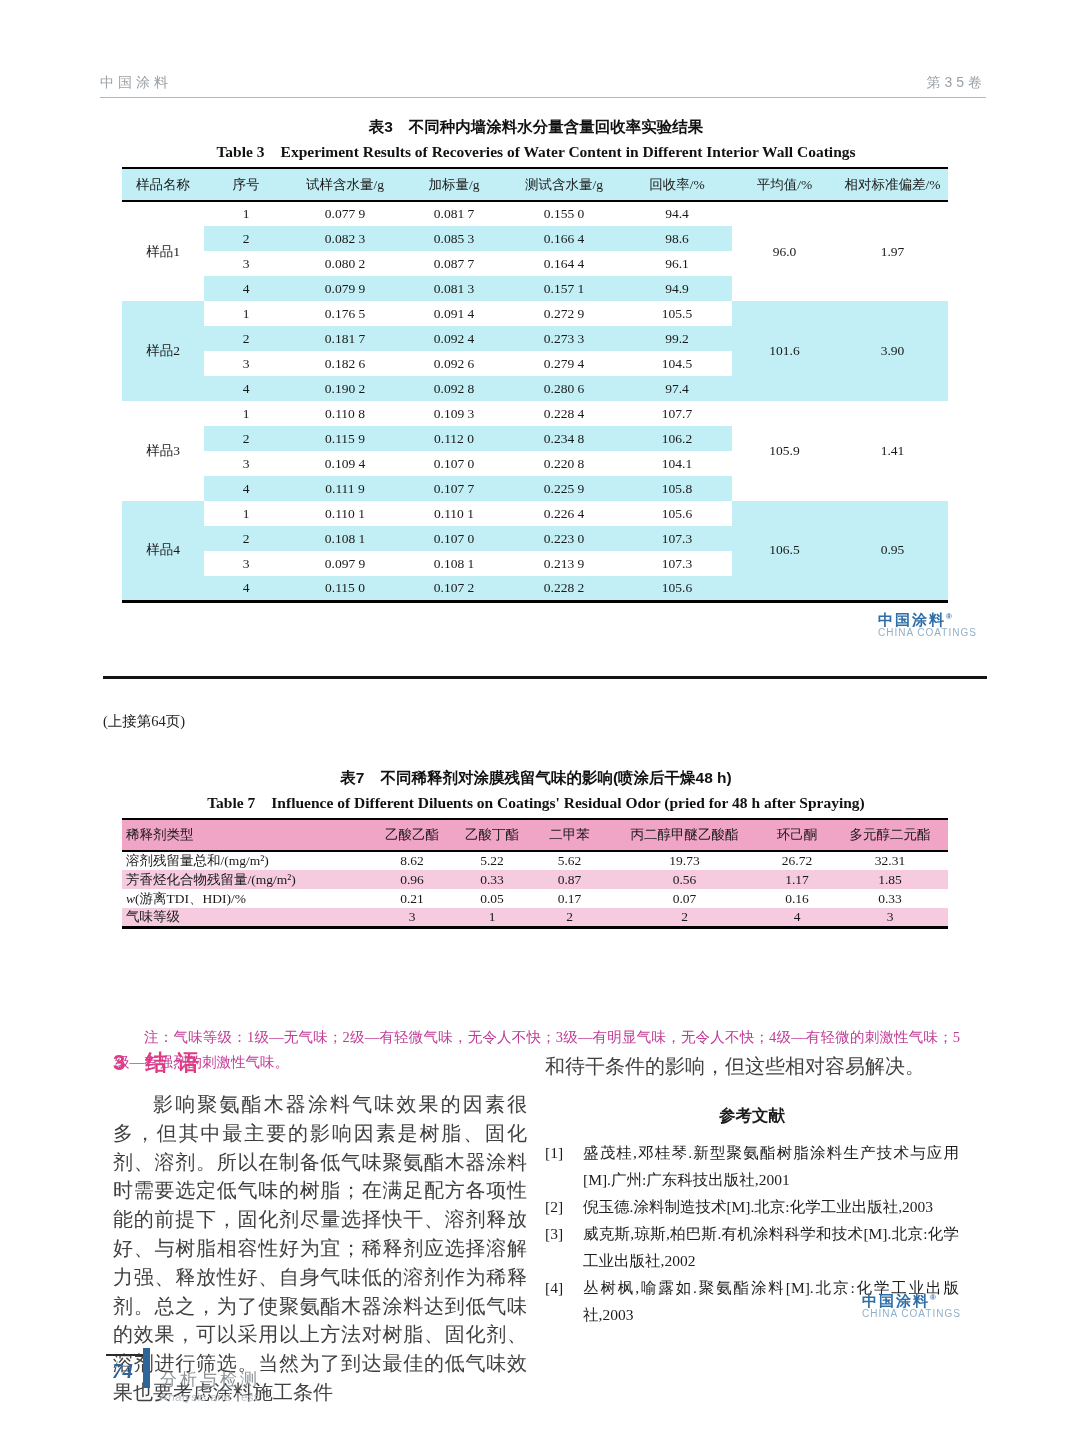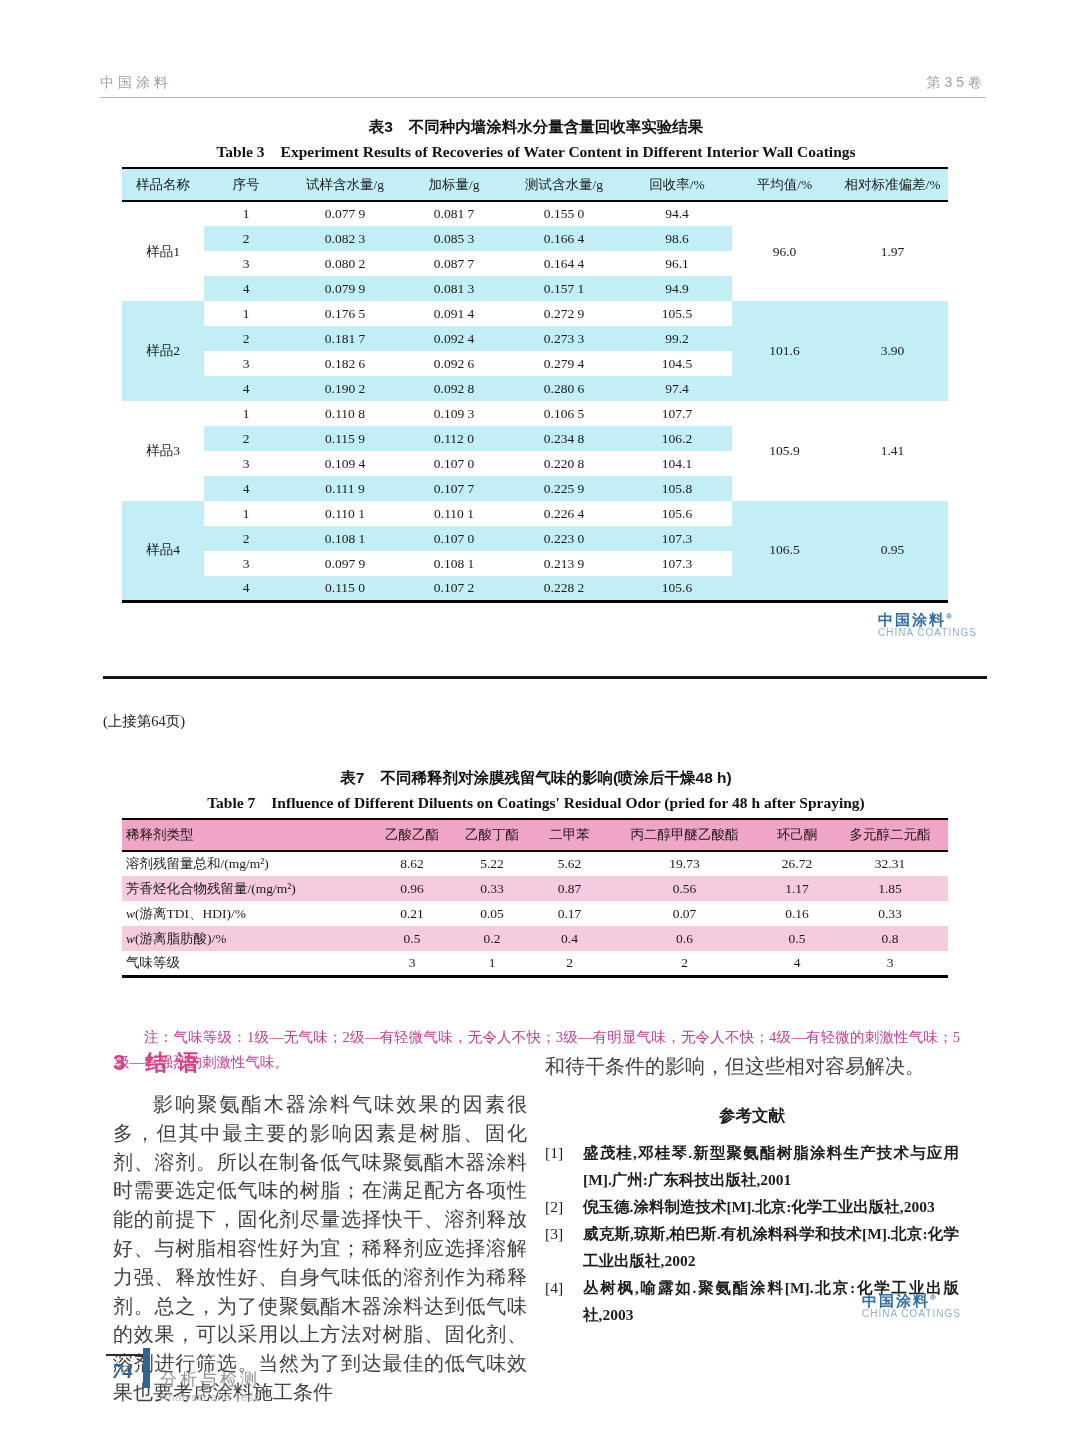--- a/index.html
+++ b/index.html
@@ -39,21 +39,21 @@
   .t3 { border-top:2px solid #000; border-bottom:3px solid #000; }
   .t3 thead th { background:#c2eff5; height:33px; border-bottom:2px solid #000; }
   .t3 tbody td { height:25px; }
   .t3 tbody tr:nth-child(even) td.c { background:#c2eff5; }
   .t3 tbody tr:nth-child(odd)  td.c { background:#ffffff; }
   .t3 td.gw { background:#ffffff; }
   .t3 td.gc { background:#c2eff5; }
   
   .t7 { border-top:2px solid #000; border-bottom:3px solid #000; }
   .t7 thead th { background:#f0a4c6; height:32px; border-bottom:2px solid #000; }
-  .t7 tbody td { height:25px; background:#fff; }
+  .t7 tbody td { height:19px; background:#fff; }
   .t7 tbody tr:nth-child(even) td { background:#f6cbdf; }
   .t7 .lbl { text-align:left; padding-left:4px; }
   .t7 .lbl i { font-family:"Liberation Serif",serif; }
   .t7-note {
     position:absolute; color:#c13a97; font-size:14.5px; line-height:25px;
     text-indent:2em; text-align:justify;
   }
   
   .mid-rule { position:absolute; height:3px; background:#141414; }
   .continued { position:absolute; font-size:14.5px; color:#222; }
@@ -69,21 +69,21 @@
     color:#e23a82; font-weight:bold; font-size:22px; letter-spacing:2px;
   }
   .sec-head .num { margin-right:18px; }
   .body-par {
     font-size:20px; line-height:28.8px; text-align:justify; color:#404040;
   }
   .indent { text-indent:2em; margin-top:12px; }
   .refs-title { text-align:center; font-weight:bold; font-size:16.5px; margin:24px 0 12px 0; }
   .ref-item { display:flex; font-size:15.5px; line-height:27px; text-align:justify; }
   .ref-num { width:38px; flex:0 0 38px; }
-  .ref-text { flex:1;font-weight:bold; }
+  .ref-text { flex:1; }
   
   .footer { position:absolute; display:flex; align-items:flex-start; }
   .pg-box {
     border-top:2px solid #2b2b2b; padding:3px 10px 0 6px; margin-top:6px;
     font-style:italic; font-weight:bold; font-size:21px; color:#2f6499;
   }
   .pg-bar { width:7px; height:40px; background:#2f6499; margin:0 10px 0 0; }
   .ft-cn { font-size:17px; color:#8d9499; letter-spacing:3px; margin-top:20px;
            font-family:"Liberation Sans","DejaVu Sans",sans-serif; }
   .ft-en { font-size:11.5px; color:#b9bfc4; letter-spacing:0.5px;
@@ -194,21 +194,21 @@
           <td class="c">0.092 8</td>
           <td class="c">0.280 6</td>
           <td class="c">97.4</td>
         </tr>
 
         <tr>
           <td rowspan="4" class="gw">样品3</td>
           <td class="c">1</td>
           <td class="c">0.110 8</td>
           <td class="c">0.109 3</td>
-          <td class="c">0.106 5</td>
+          <td class="c">0.228 4</td>
           <td class="c">107.7</td>
           <td rowspan="4" class="gw">105.9</td>
           <td rowspan="4" class="gw">1.41</td>
         </tr>
         <tr>
           <td class="c">2</td>
           <td class="c">0.115 9</td>
           <td class="c">0.112 0</td>
           <td class="c">0.234 8</td>
           <td class="c">106.2</td>
@@ -323,29 +323,20 @@
         <tr>
           <td class="lbl"><i>w</i><span>(游离TDI、HDI)/%</span></td>
           <td>0.21</td>
           <td>0.05</td>
           <td>0.17</td>
           <td>0.07</td>
           <td>0.16</td>
           <td>0.33</td>
         </tr>
         <tr>
-          <td class="lbl"><i>w</i><span>(游离脂肪酸)/%</span></td>
-          <td>0.5</td>
-          <td>0.2</td>
-          <td>0.4</td>
-          <td>0.6</td>
-          <td>0.5</td>
-          <td>0.8</td>
-        </tr>
-        <tr>
           <td class="lbl"><i></i><span>气味等级</span></td>
           <td>3</td>
           <td>1</td>
           <td>2</td>
           <td>2</td>
           <td>4</td>
           <td>3</td>
         </tr>
       </tbody>
     </table>

